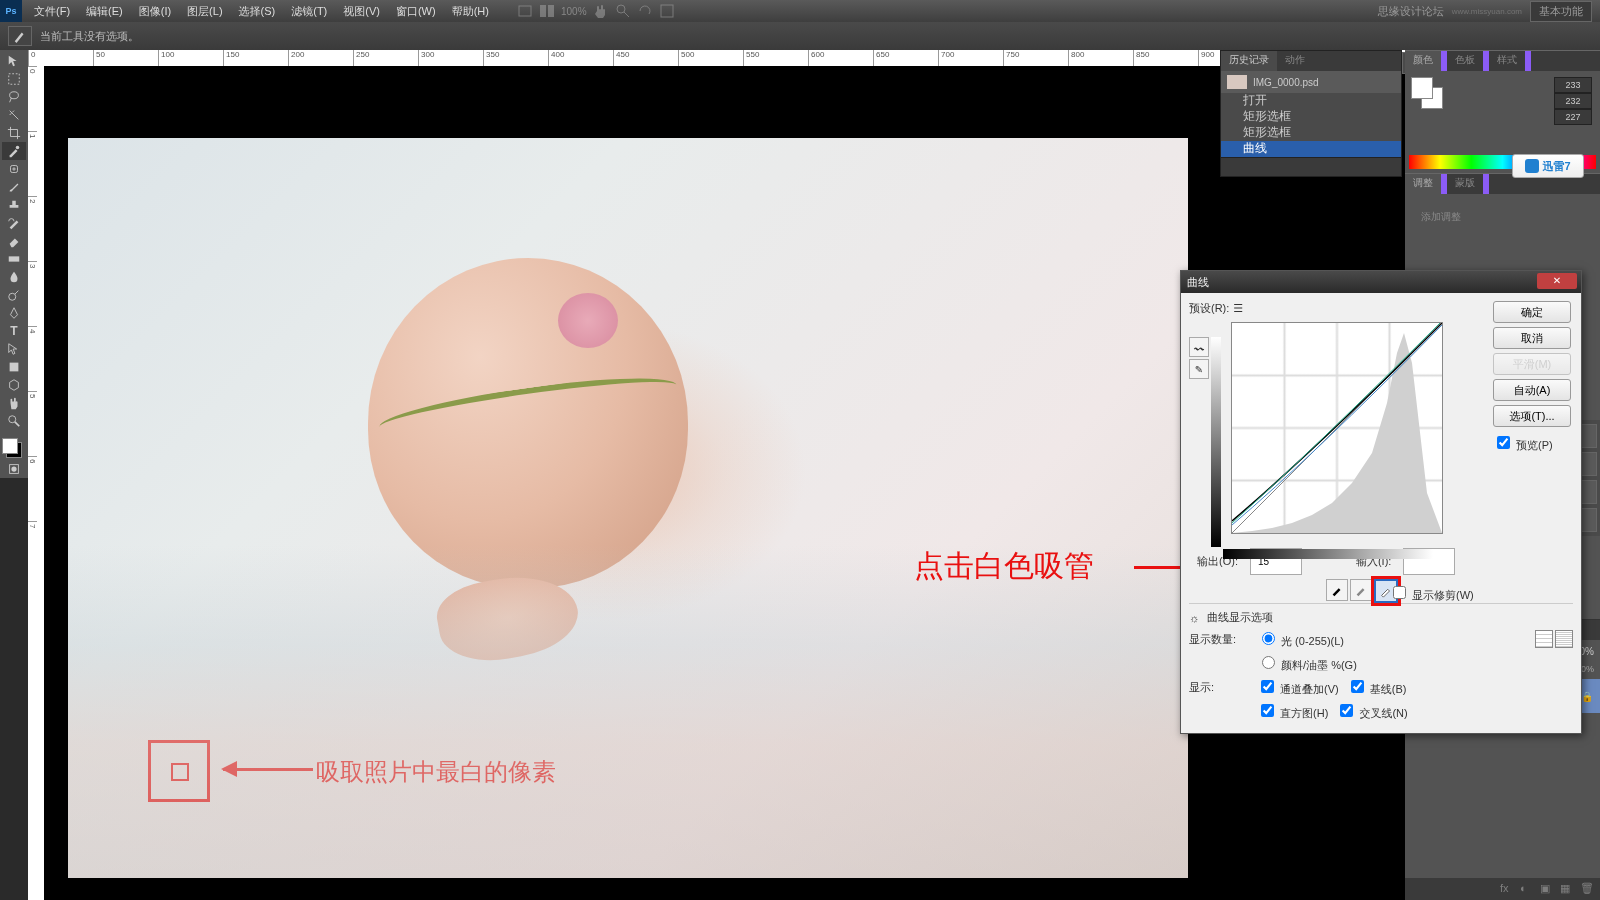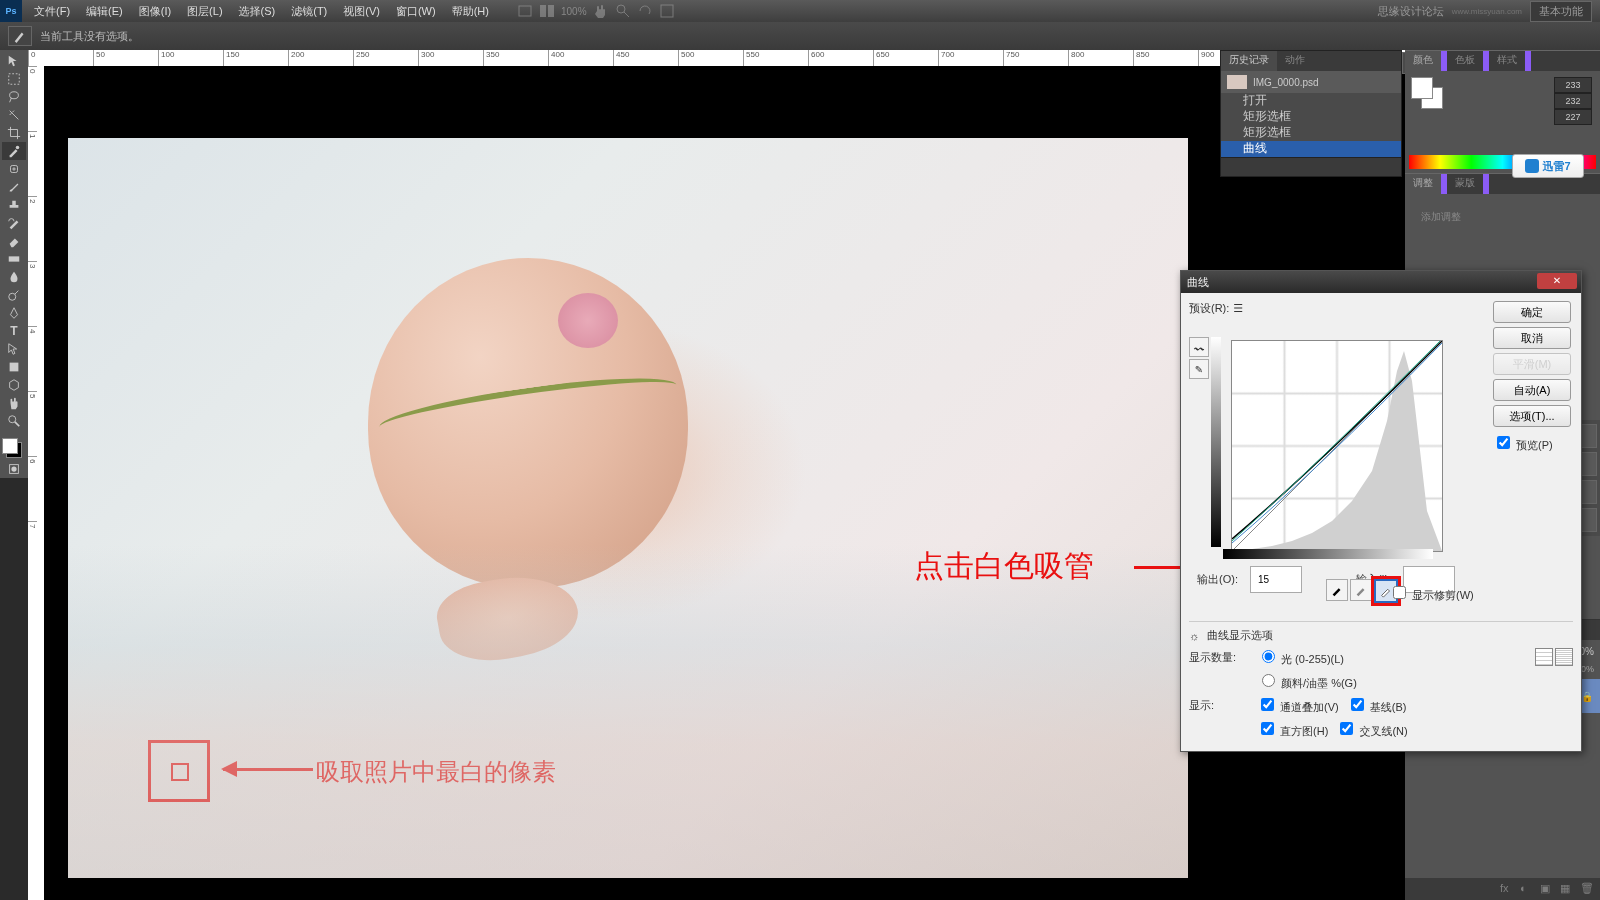--- a/index.html
+++ b/index.html
@@ -64,21 +64,21 @@
 .hist-thumb{height:18px;background:#5a5a5a;display:flex;align-items:center;padding:2px 6px;gap:6px;color:#ccc;font-size:10px}
 .hist-thumb .th{width:20px;height:14px;background:#d8c8c0}
 .hist-item{height:16px;display:flex;align-items:flex-end;padding:0 6px 0 22px;gap:6px;color:#ccc;font-size:12px}
 .hist-item.sel{background:#2a5fab;color:#fff}
 .hist-foot{height:18px;background:#3a3a3a;border-top:1px solid #222}
 .dock-btn{position:absolute;right:176px;top:2px;width:20px;height:20px;background:#4a4a4a;border:1px solid #666}
 .curves-dialog{position:absolute;right:18px;top:220px;width:400px;background:#f0f0f0;border:1px solid #555;box-shadow:2px 2px 8px rgba(0,0,0,.5);font-size:11px;color:#333}
 .dlg-title{height:22px;background:linear-gradient(#4a4a4a,#2a2a2a);color:#eee;display:flex;align-items:center;padding:0 6px;position:relative}
 .dlg-close{position:absolute;right:4px;top:2px;width:40px;height:16px;background:#c14040;border-radius:2px;color:#fff;text-align:center;font-size:10px;line-height:16px}
 .dlg-body{padding:8px;position:relative}
-.dlg-row{display:flex;align-items:center;gap:4px;margin-bottom:24px}
+.dlg-row{display:flex;align-items:center;gap:4px;margin-bottom:6px}
 .dlg-row label{font-size:11px}
 .dlg-row select,.dlg-row input[type=text]{border:1px solid #aaa;font-size:11px;padding:1px 2px}
 .preset-sel{flex:1}
 .curve-box{width:210px;height:210px;border:1px solid #888;background:#fff;position:relative;margin-left:42px}
 .curve-box::before{content:"";position:absolute;inset:0;background:linear-gradient(90deg,transparent 24%,#ddd 25%,transparent 26%,transparent 49%,#ddd 50%,transparent 51%,transparent 74%,#ddd 75%,transparent 76%),linear-gradient(0deg,transparent 24%,#ddd 25%,transparent 26%,transparent 49%,#ddd 50%,transparent 51%,transparent 74%,#ddd 75%,transparent 76%)}
 .histo{position:absolute;inset:0}
 .curve-line{position:absolute;inset:0}
 .grad-v{position:absolute;left:30px;top:44px;width:10px;height:210px;background:linear-gradient(180deg,#fff,#000)}
 .grad-h{position:absolute;left:42px;top:256px;width:210px;height:10px;background:linear-gradient(90deg,#000,#fff)}
 .btn-col{position:absolute;right:10px;top:8px;width:78px;display:flex;flex-direction:column;gap:4px}

